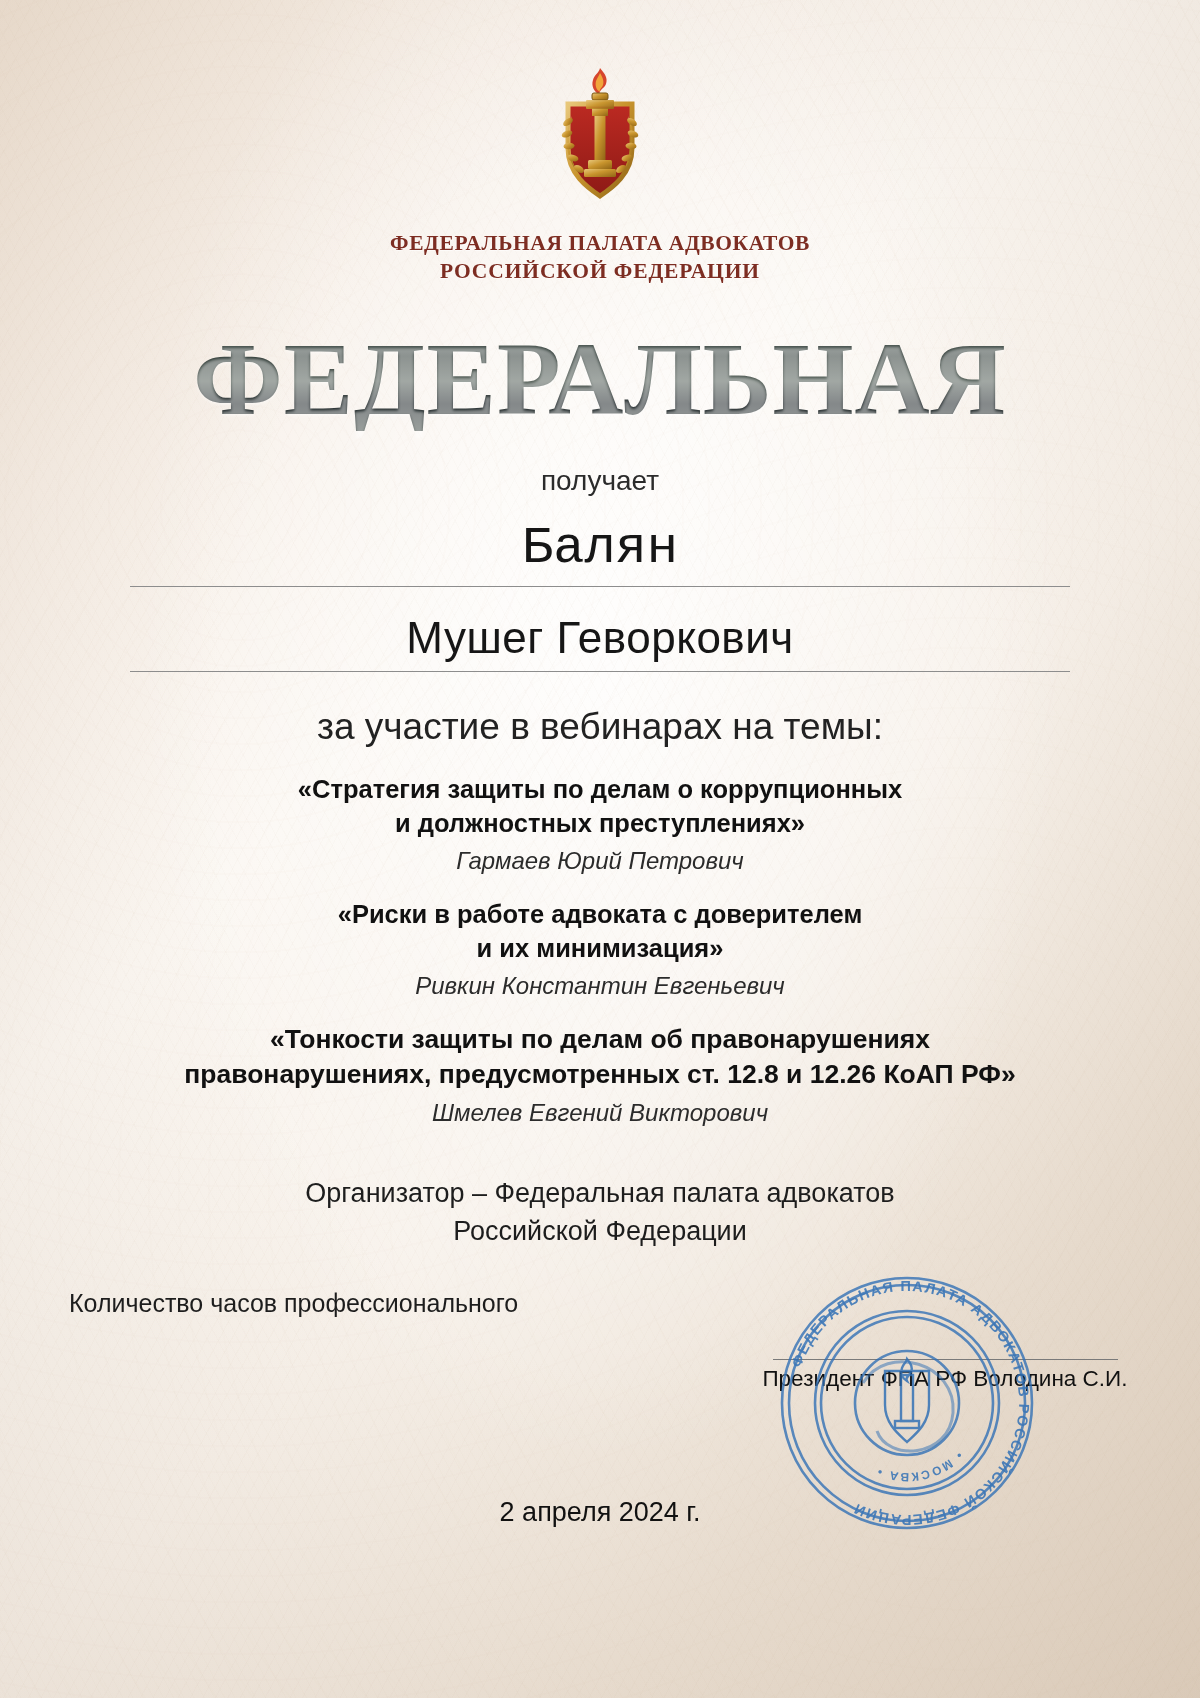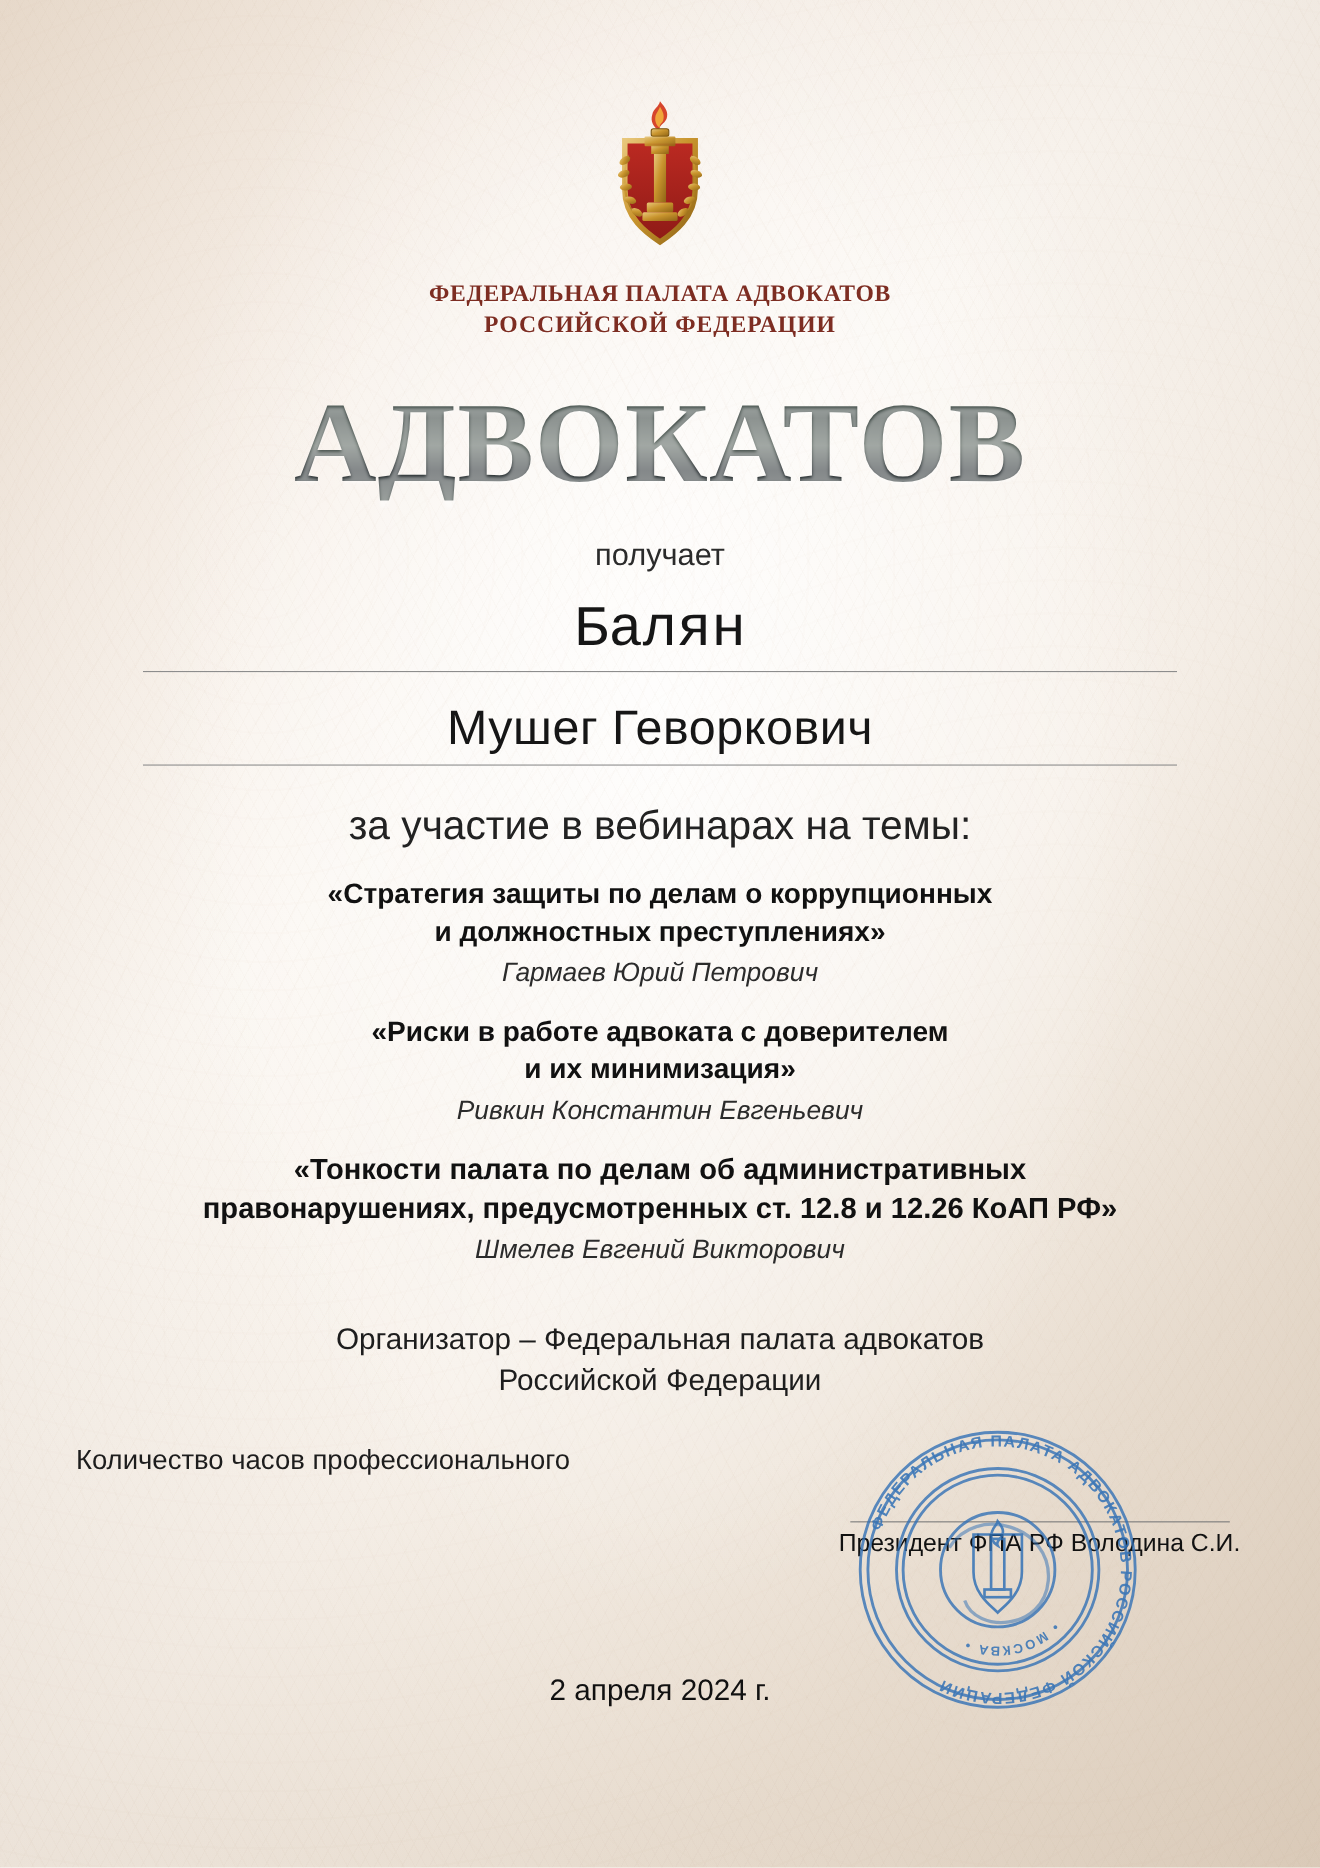--- a/index.html
+++ b/index.html
@@ -43,21 +43,21 @@
   }
 
   .content {
     position: relative;
     z-index: 3;
     width: 100%;
     height: 100%;
     display: flex;
     flex-direction: column;
     align-items: center;
-    padding-top: 88px;
+    padding-top: 64px;
     box-sizing: border-box;
     border-radius: 12px;
   }
 
   
   .emblem {
     width: 104px;
     height: 152px;
     position: relative;
   }
@@ -265,21 +265,21 @@
 
         <rect x="38" y="36" width="28" height="9" rx="1" fill="url(#goldg)" opacity="0.9"></rect>
       </svg>
     </div>
 
     <div class="org-name">
       <div>ФЕДЕРАЛЬНАЯ ПАЛАТА АДВОКАТОВ</div>
       <div class="line2">РОССИЙСКОЙ ФЕДЕРАЦИИ</div>
     </div>
 
-    <div class="title">АДВОКАТОВ</div>
+    <div class="title">ФЕДЕРАЛЬНАЯ</div>
 
     <div class="subtitle-receives">получает</div>
 
     <div class="name-block">
       <div class="name-row">
         <span class="name-surname">Балян</span>
       </div>
       <div class="name-row">
         <span class="name-full">Мушег   Геворкович</span>
       </div>
@@ -295,21 +295,21 @@
         <div class="webinar-speaker">Гармаев Юрий Петрович</div>
       </div>
 
       <div class="webinar">
         <div class="webinar-title">«Риски в работе адвоката с доверителем</div>
         <div class="webinar-title">и их минимизация»</div>
         <div class="webinar-speaker">Ривкин Константин Евгеньевич</div>
       </div>
 
       <div class="webinar">
-        <div class="webinar-title big">«Тонкости палата по делам об административных</div>
+        <div class="webinar-title big">«Тонкости защиты по делам об правонарушениях</div>
         <div class="webinar-title big">правонарушениях, предусмотренных ст. 12.8 и 12.26 КоАП РФ»</div>
         <div class="webinar-speaker">Шмелев Евгений Викторович</div>
       </div>
 
     </div>
 
     <div class="organizer">
       <div>Организатор – Федеральная палата адвокатов</div>
       <div>Российской Федерации</div>
     </div>

